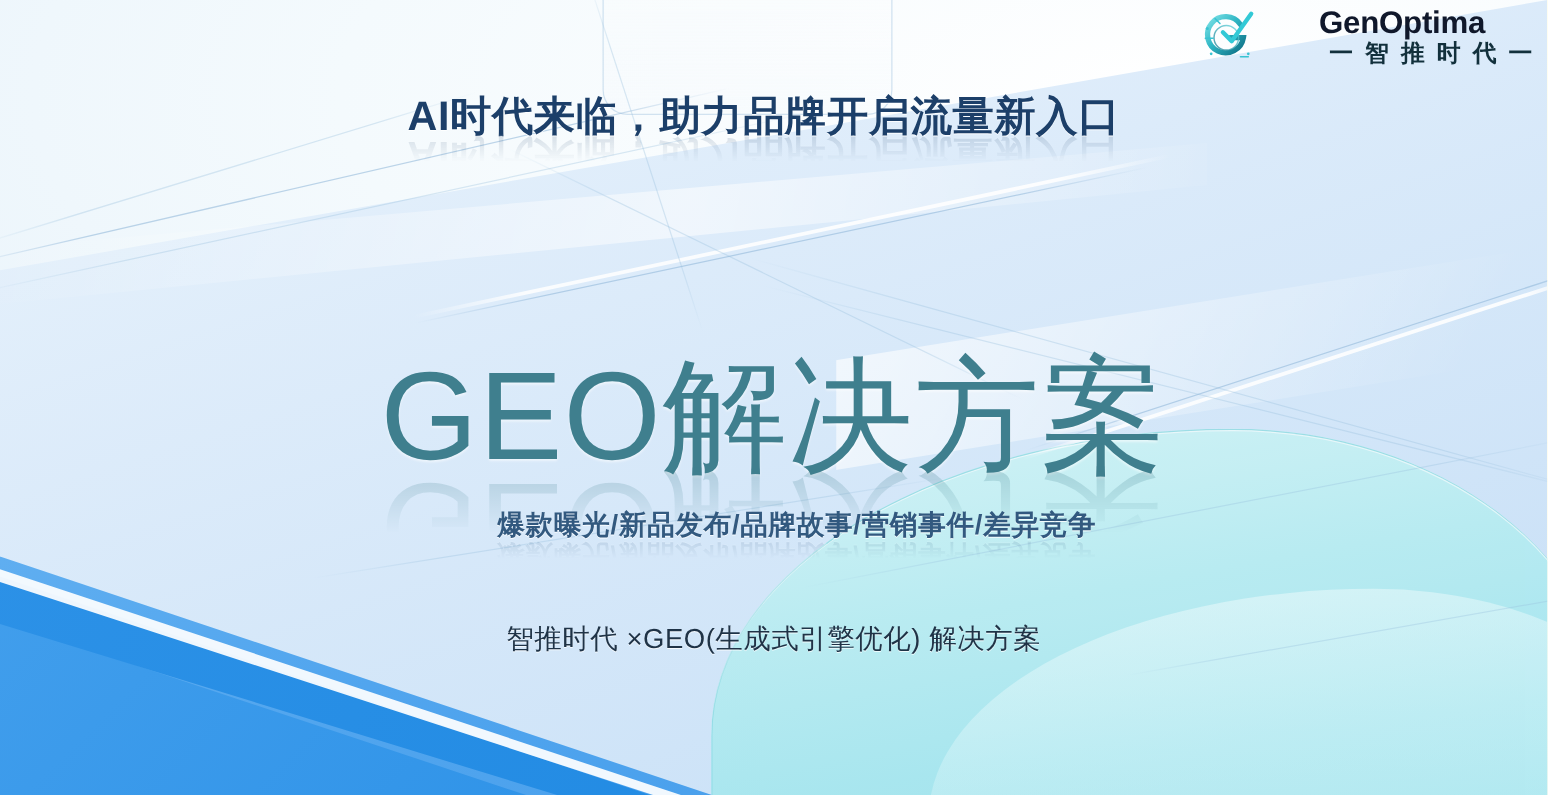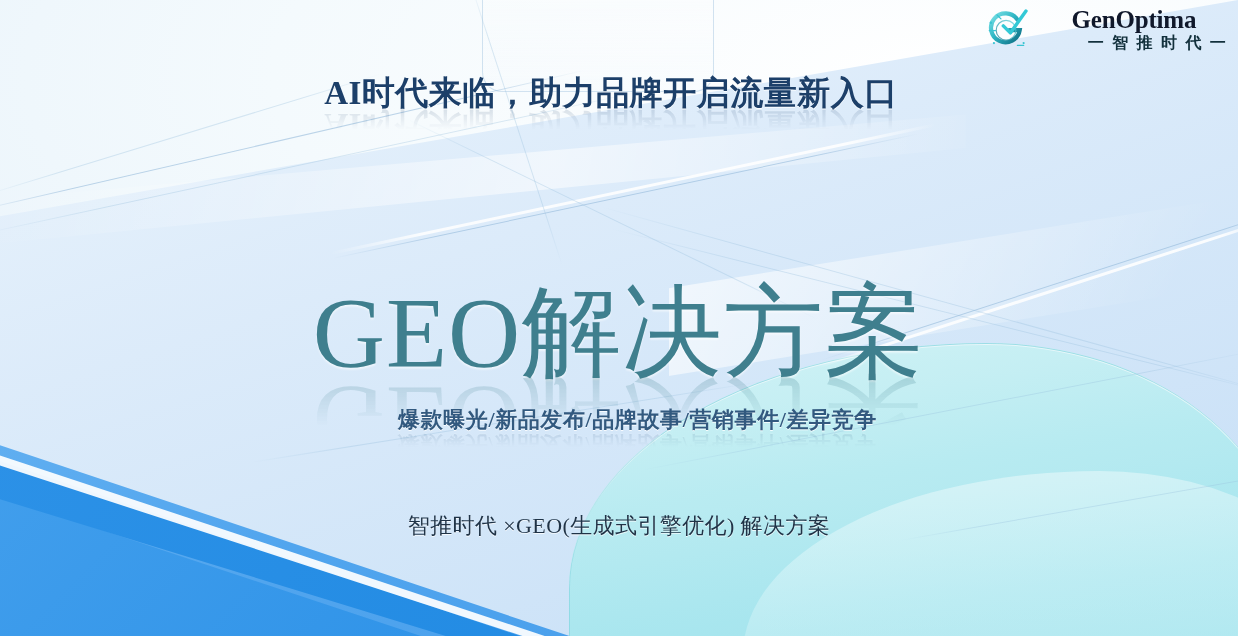--- a/index.html
+++ b/index.html
@@ -12,21 +12,20 @@
     font-family: "Liberation Sans", "DejaVu Sans", sans-serif;
   }
 
   .slide {
     position: relative;
     width: 1238px;
     height: 636px;
     overflow: hidden;
     background: #fef9c3;
     user-select: none;
-    font-family: Liberation Serif, serif;
   }
 
   
   .bg-layer {
     position: absolute;
     inset: 0;
     pointer-events: none;
   }
 
   .bg-base {
@@ -164,21 +163,21 @@
     line-height: 1;
   }
   .logo-name {
     font-size: 25px;
     font-weight: 700;
     color: #10182b;
     letter-spacing: -.2px;
   }
   .logo-tag {
     margin-top: 3px;
-    font-size: 16px;
+    font-size: 19px;
     font-weight: 700;
     color: #12303c;
     letter-spacing: 2.2px;
     white-space: nowrap;
     margin-left: 48px;
   }
 
   
   .content {
     position: absolute;
@@ -255,21 +254,21 @@
     display: block;
     transform: scaleY(-1);
     opacity: .22;
     margin-top: -6px;
     -webkit-mask-image: linear-gradient(to top, rgba(0,0,0,.8), rgba(0,0,0,0) 60%);
             mask-image: linear-gradient(to top, rgba(0,0,0,.8), rgba(0,0,0,0) 60%);
   }
 
   .footline {
     position: absolute;
-    top: 511px;
+    top: 496px;
     left: 0;
     right: 0;
     text-align: center;
     font-size: 22px;
     font-weight: 400;
     color: #1f3347;
     letter-spacing: .4px;
     text-shadow: 0 1px 0 rgba(255,255,255,.75);
   }
 </style>

